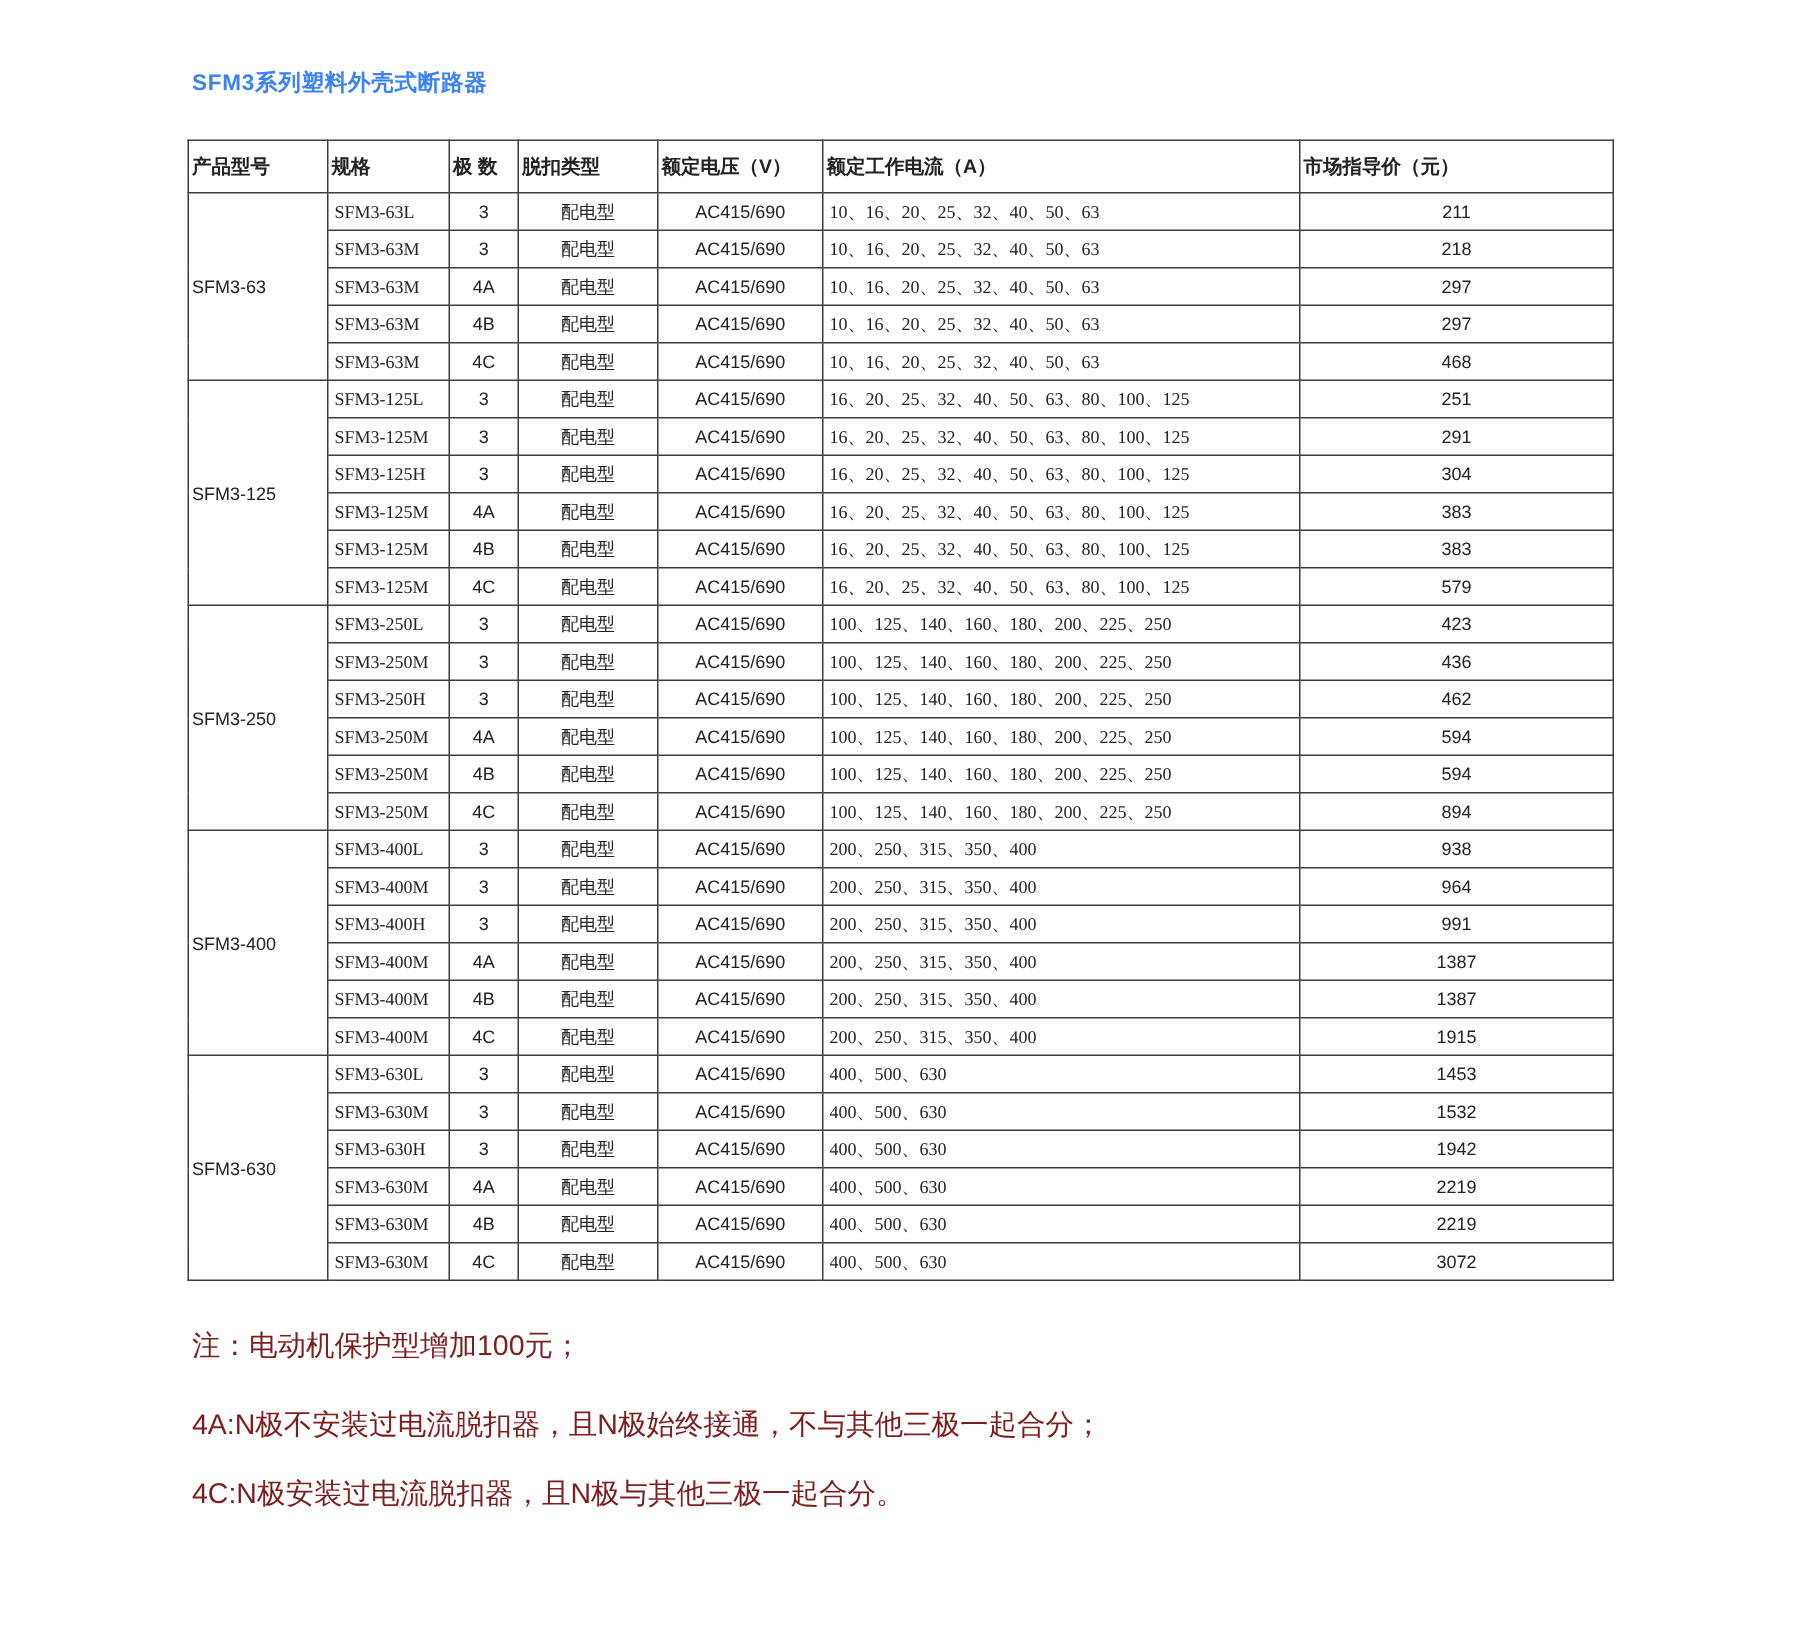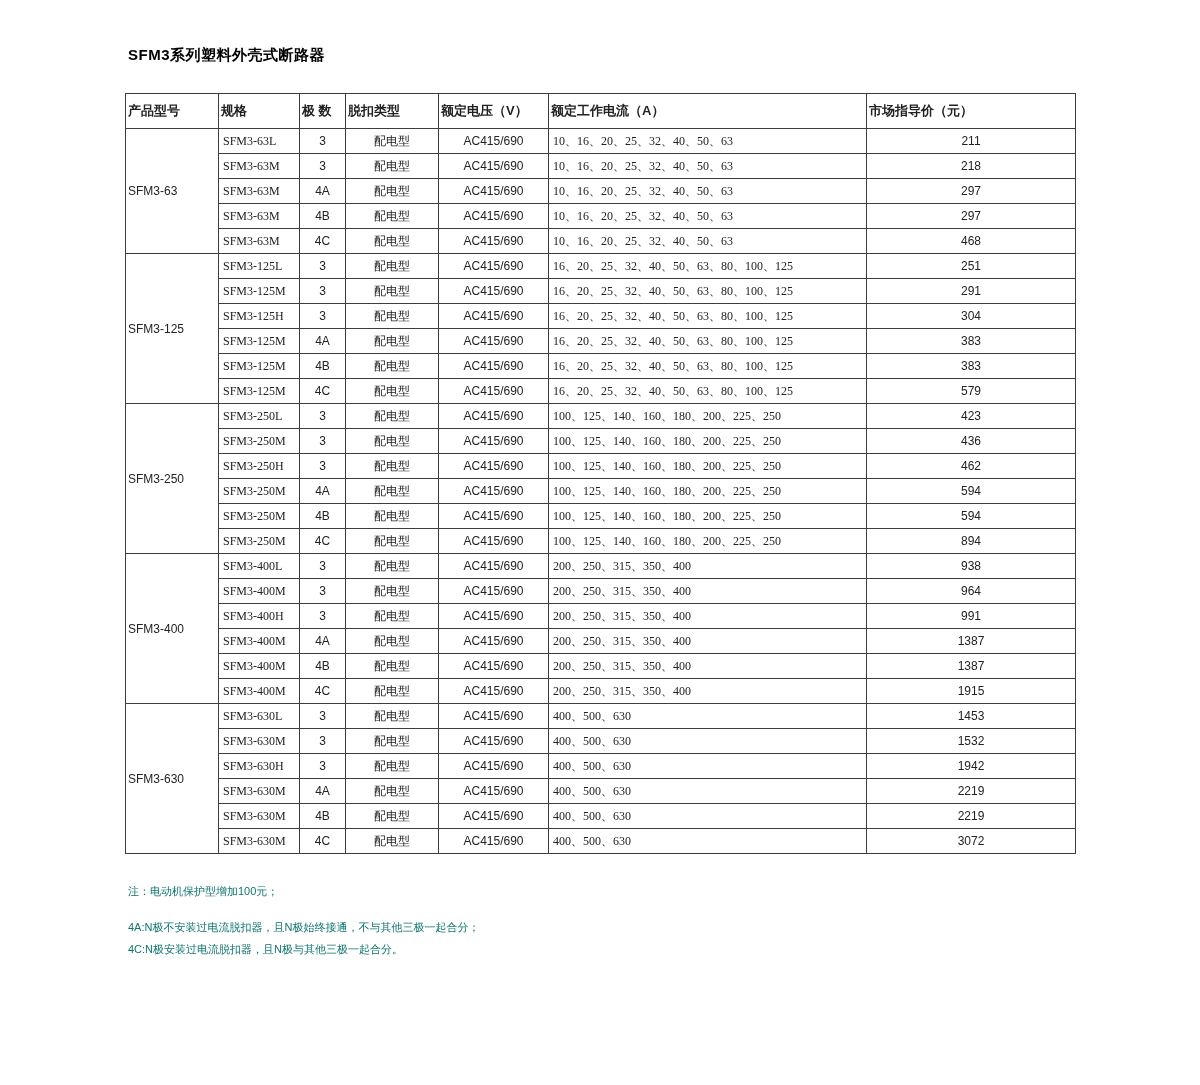--- a/index.html
+++ b/index.html
@@ -14,21 +14,21 @@
     height: 1085px;
     background: #ffffff;
     overflow: hidden;
   }
   .doc-title {
     position: absolute;
     left: 128px;
     top: 46px;
     font-size: 15px;
     font-weight: bold;
-    color: #000000;
+    color: #3b82f6;
     letter-spacing: 0.5px;
   }
   table.spec-table {
     position: absolute;
     left: 125px;
     top: 93px;
     width: 950px;
     border-collapse: collapse;
     table-layout: fixed;
   }
@@ -58,26 +58,26 @@
   .c-trip   { width: 93px; }
   .c-volt   { width: 110px; }
   .c-curr   { width: 318px; }
   .c-price  { width: 209px; }
   td.al { text-align: left; font-family: Liberation Serif, serif; }
   td.ac { text-align: center; }
   td.model-cell { text-align: left; padding-left: 2px; margin-left: 24px; }
   .notes {
     position: absolute;
     left: 128px;
-    color: #0f766e;
-    font-size: 11px;
+    color: #7f1d1d;
+    font-size: 19px;
   }
   .note-head { top: 884px; }
   .note-block { top: 916px; line-height: 22px; }
-  .note-block div { height: 22px; }
+  .note-block div { height: 22px; margin-top: 24px; }
 </style>
 </head>
 <body>
 
 <div class="doc">
 
   <div class="doc-title">SFM3系列塑料外壳式断路器</div>
 
   <table class="spec-table">
     <colgroup>

